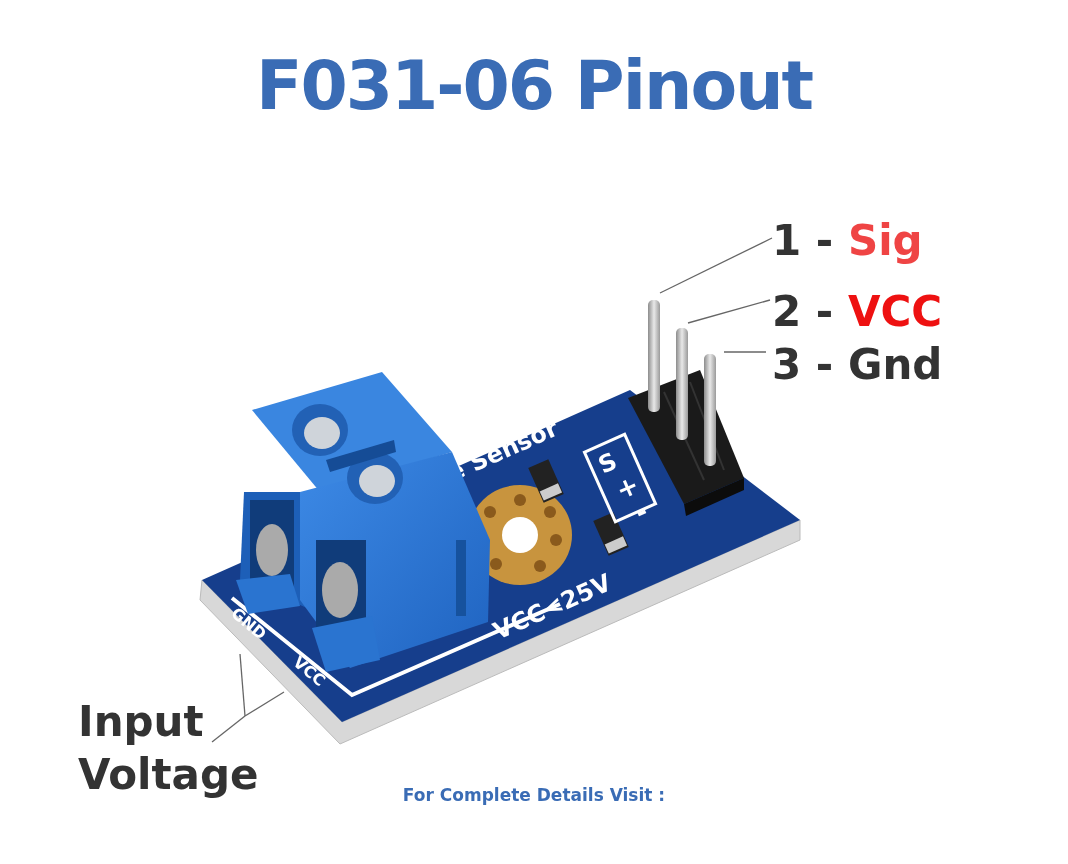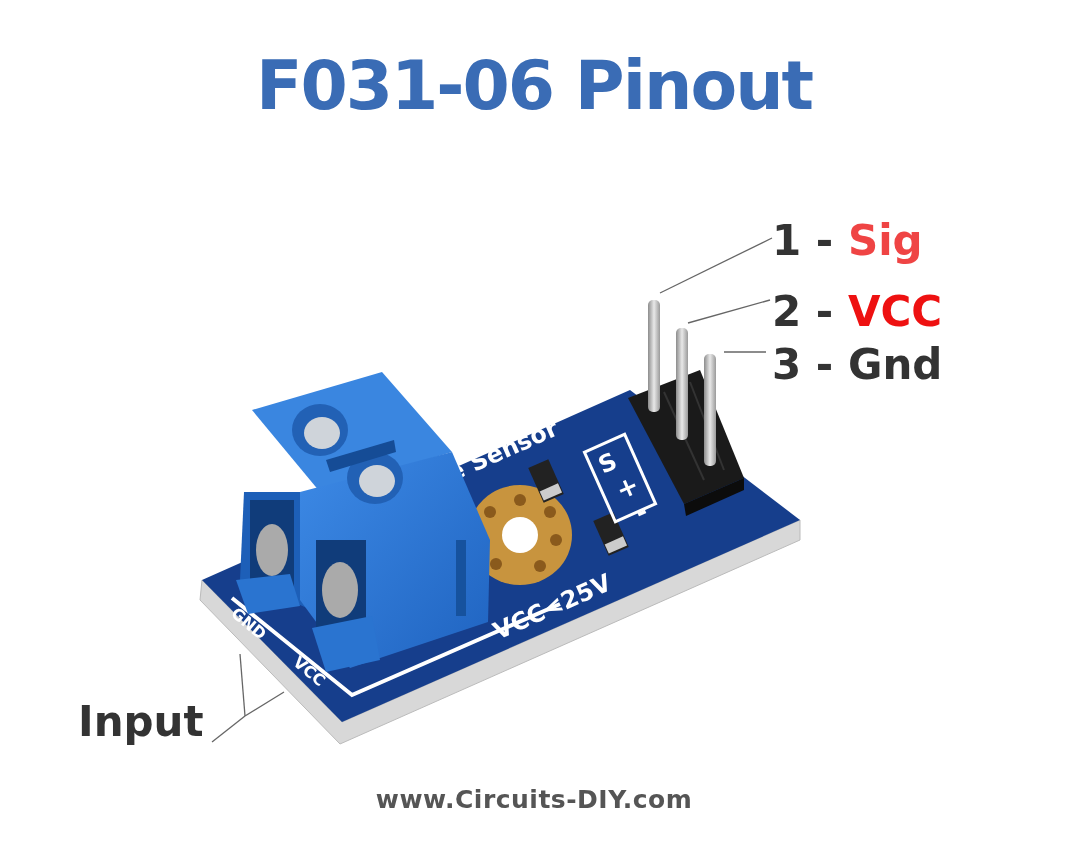--- a/index.html
+++ b/index.html
@@ -121,17 +121,18 @@
 </div>
 <div class="pin-label" style="top:291px">
   <span>2</span><span> - </span><span style="color:#ee1111">VCC</span>
 </div>
 <div class="pin-label" style="top:344px">
   <span>3</span><span> - </span><span style="color:#333333">Gnd</span>
 </div>
 
 <div class="input-label" style="top:696px">
   <div>Input</div>
+  <div>Voltage</div>
 </div>
 
 <div class="footer" style="top:785px">
-  <div class="l2">www.Circuits-DIY.com</div>
+  <div class="l1" style="color:#3a6cb5">For Complete Details Visit :</div>
 </div>
 
 </body></html>

